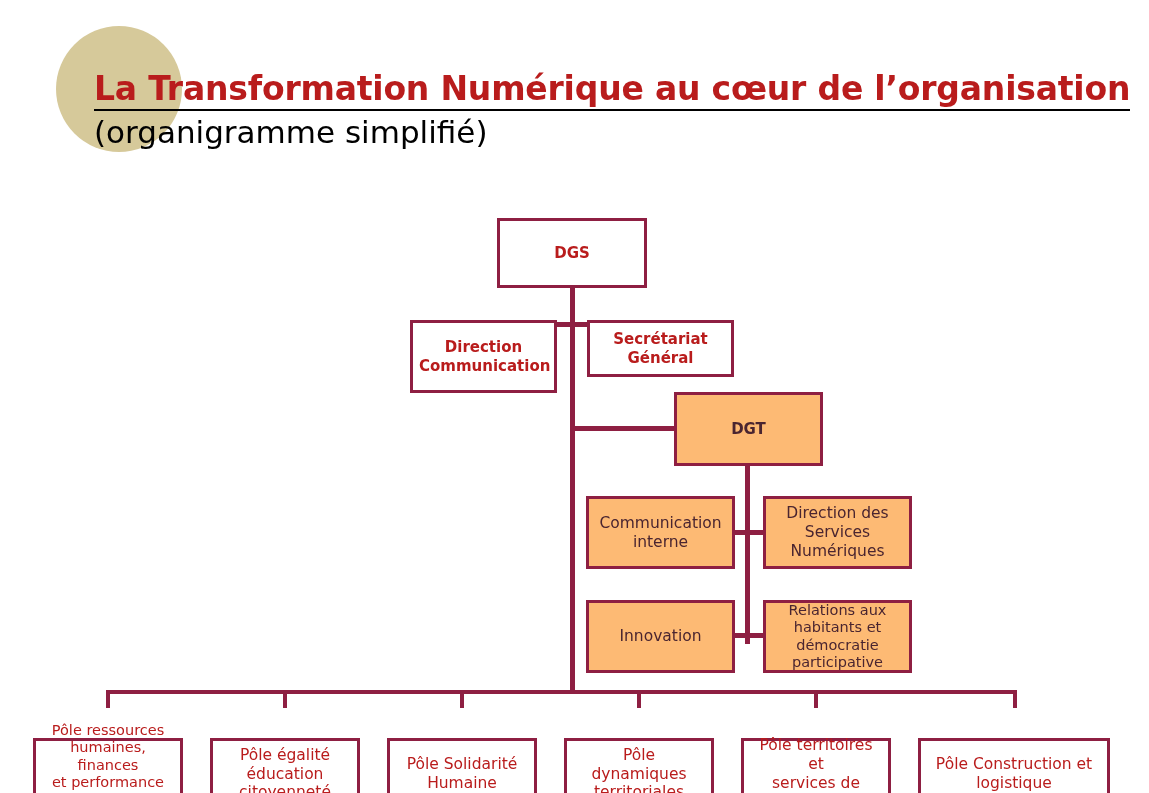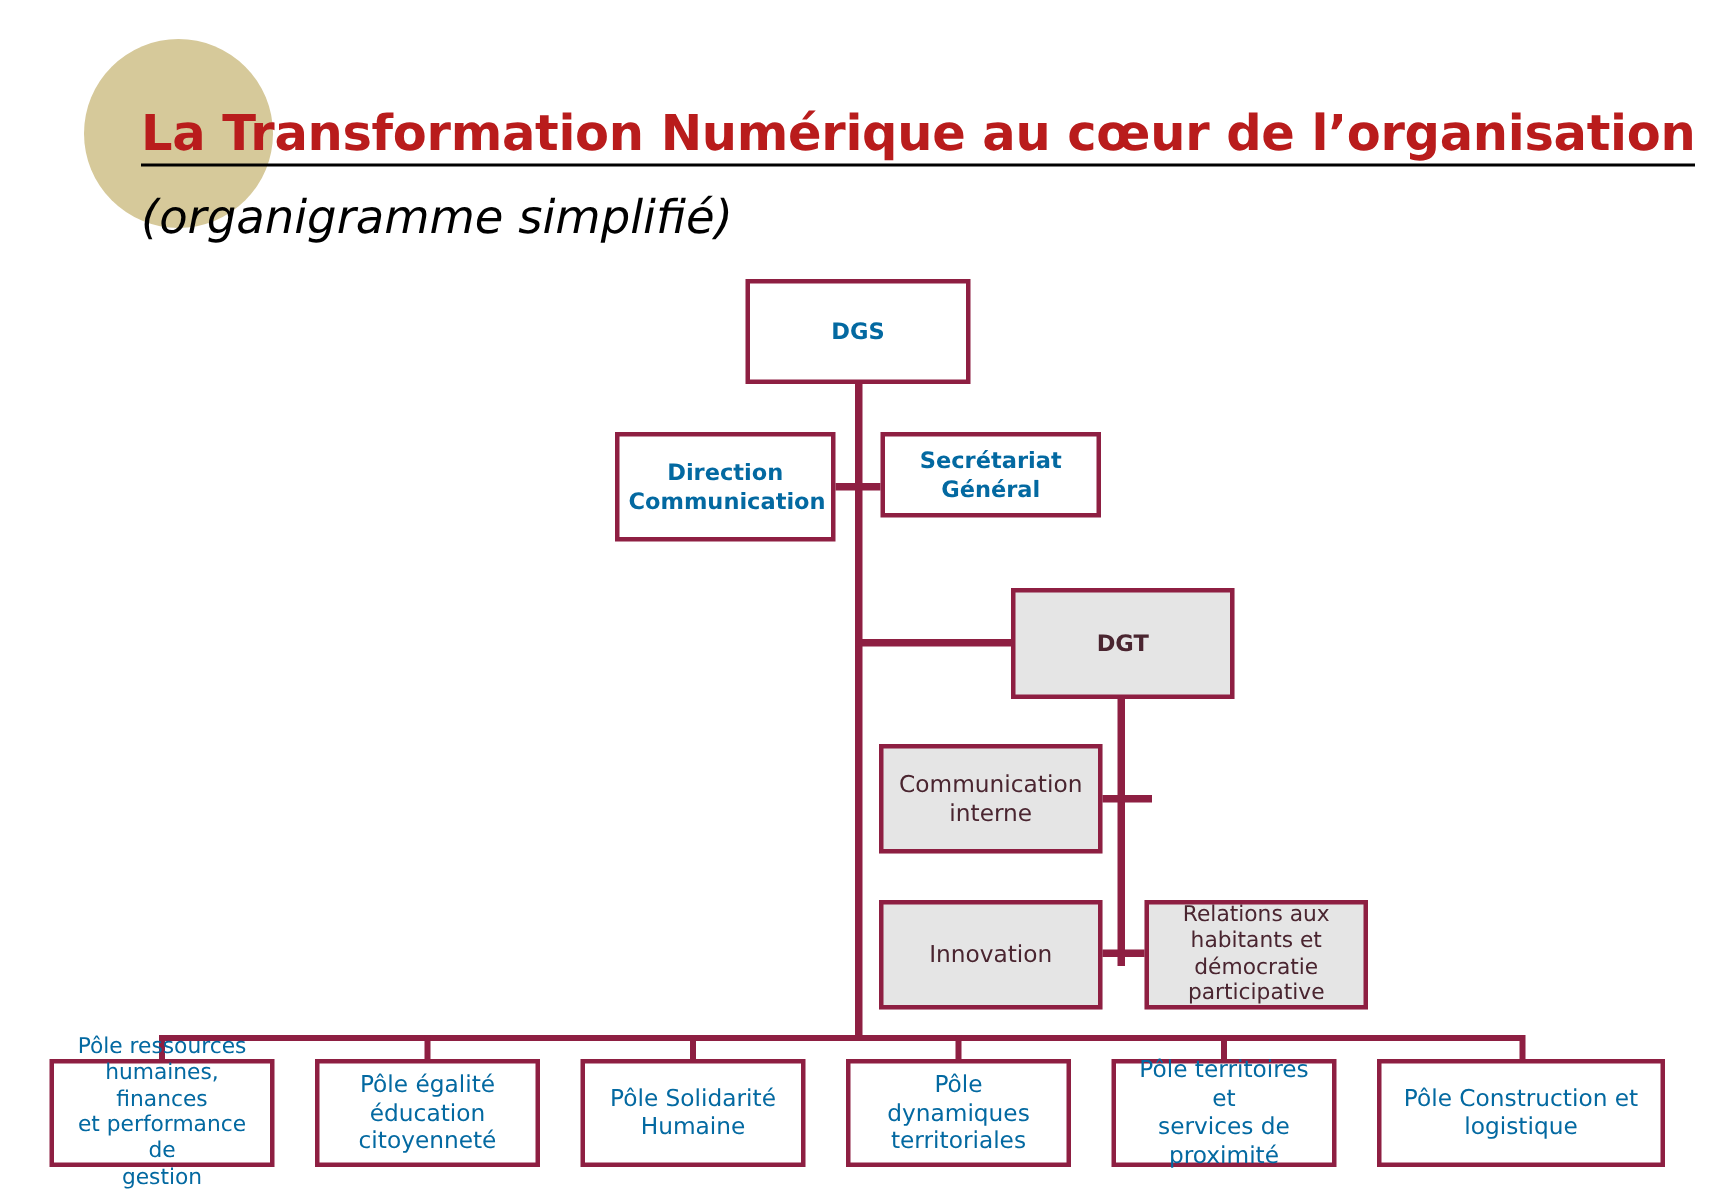--- a/index.html
+++ b/index.html
@@ -51,47 +51,47 @@
     display: inline-block;
     padding-bottom: 1px;
     white-space: nowrap;
   }
   .title-sub {
     font-family: "DejaVu Sans", sans-serif;
     font-size: 31px;
     font-weight: normal;
     color: #000000;
     line-height: 1.2;
-    margin-top: 16px;
+    margin-top: 3px;
     white-space: nowrap;
-    font-style: italic;
   }
 
   
   .node {
     position: absolute;
     box-sizing: border-box;
     border: 3px solid #8e1f42;
     display: flex;
     align-items: center;
     justify-content: center;
     text-align: center;
     z-index: 3;
     padding: 2px 6px;
   }
   .node .label {
     display: block;
     width: 100%;
   }
   .node.white {
     background: #ffffff;
-    color: #0369a1;
+    color: #b91c1c;
+    margin-top: 32px;
   }
   .node.beige {
-    background: #e5e5e5;
+    background: #fdba74;
     color: #4a2530;
   }
   .node.bold .label {
     font-weight: bold;
     font-size: 15px;
     line-height: 1.25;
   }
   .node.reg .label {
     font-weight: normal;
     font-size: 15.5px;
@@ -163,20 +163,27 @@
     <span class="label">DGT</span>
   </div>
 
   <div class="node beige reg" style="left:586px; top:496px; width:149px; height:73px;">
     <span class="label">
       <span>Communication</span><br>
       <span>interne</span>
     </span>
   </div>
 
+  <div class="node beige reg" style="left:763px; top:496px; width:149px; height:73px;">
+    <span class="label">
+      <span>Direction des</span><br>
+      <span>Services</span><br>
+      <span>Numériques</span>
+    </span>
+  </div>
 
   <div class="node beige reg" style="left:586px; top:600px; width:149px; height:73px;">
     <span class="label">Innovation</span>
   </div>
 
   <div class="node beige small" style="left:763px; top:600px; width:149px; height:73px;">
     <span class="label">
       <span>Relations aux</span><br>
       <span>habitants et</span><br>
       <span>démocratie</span><br>

